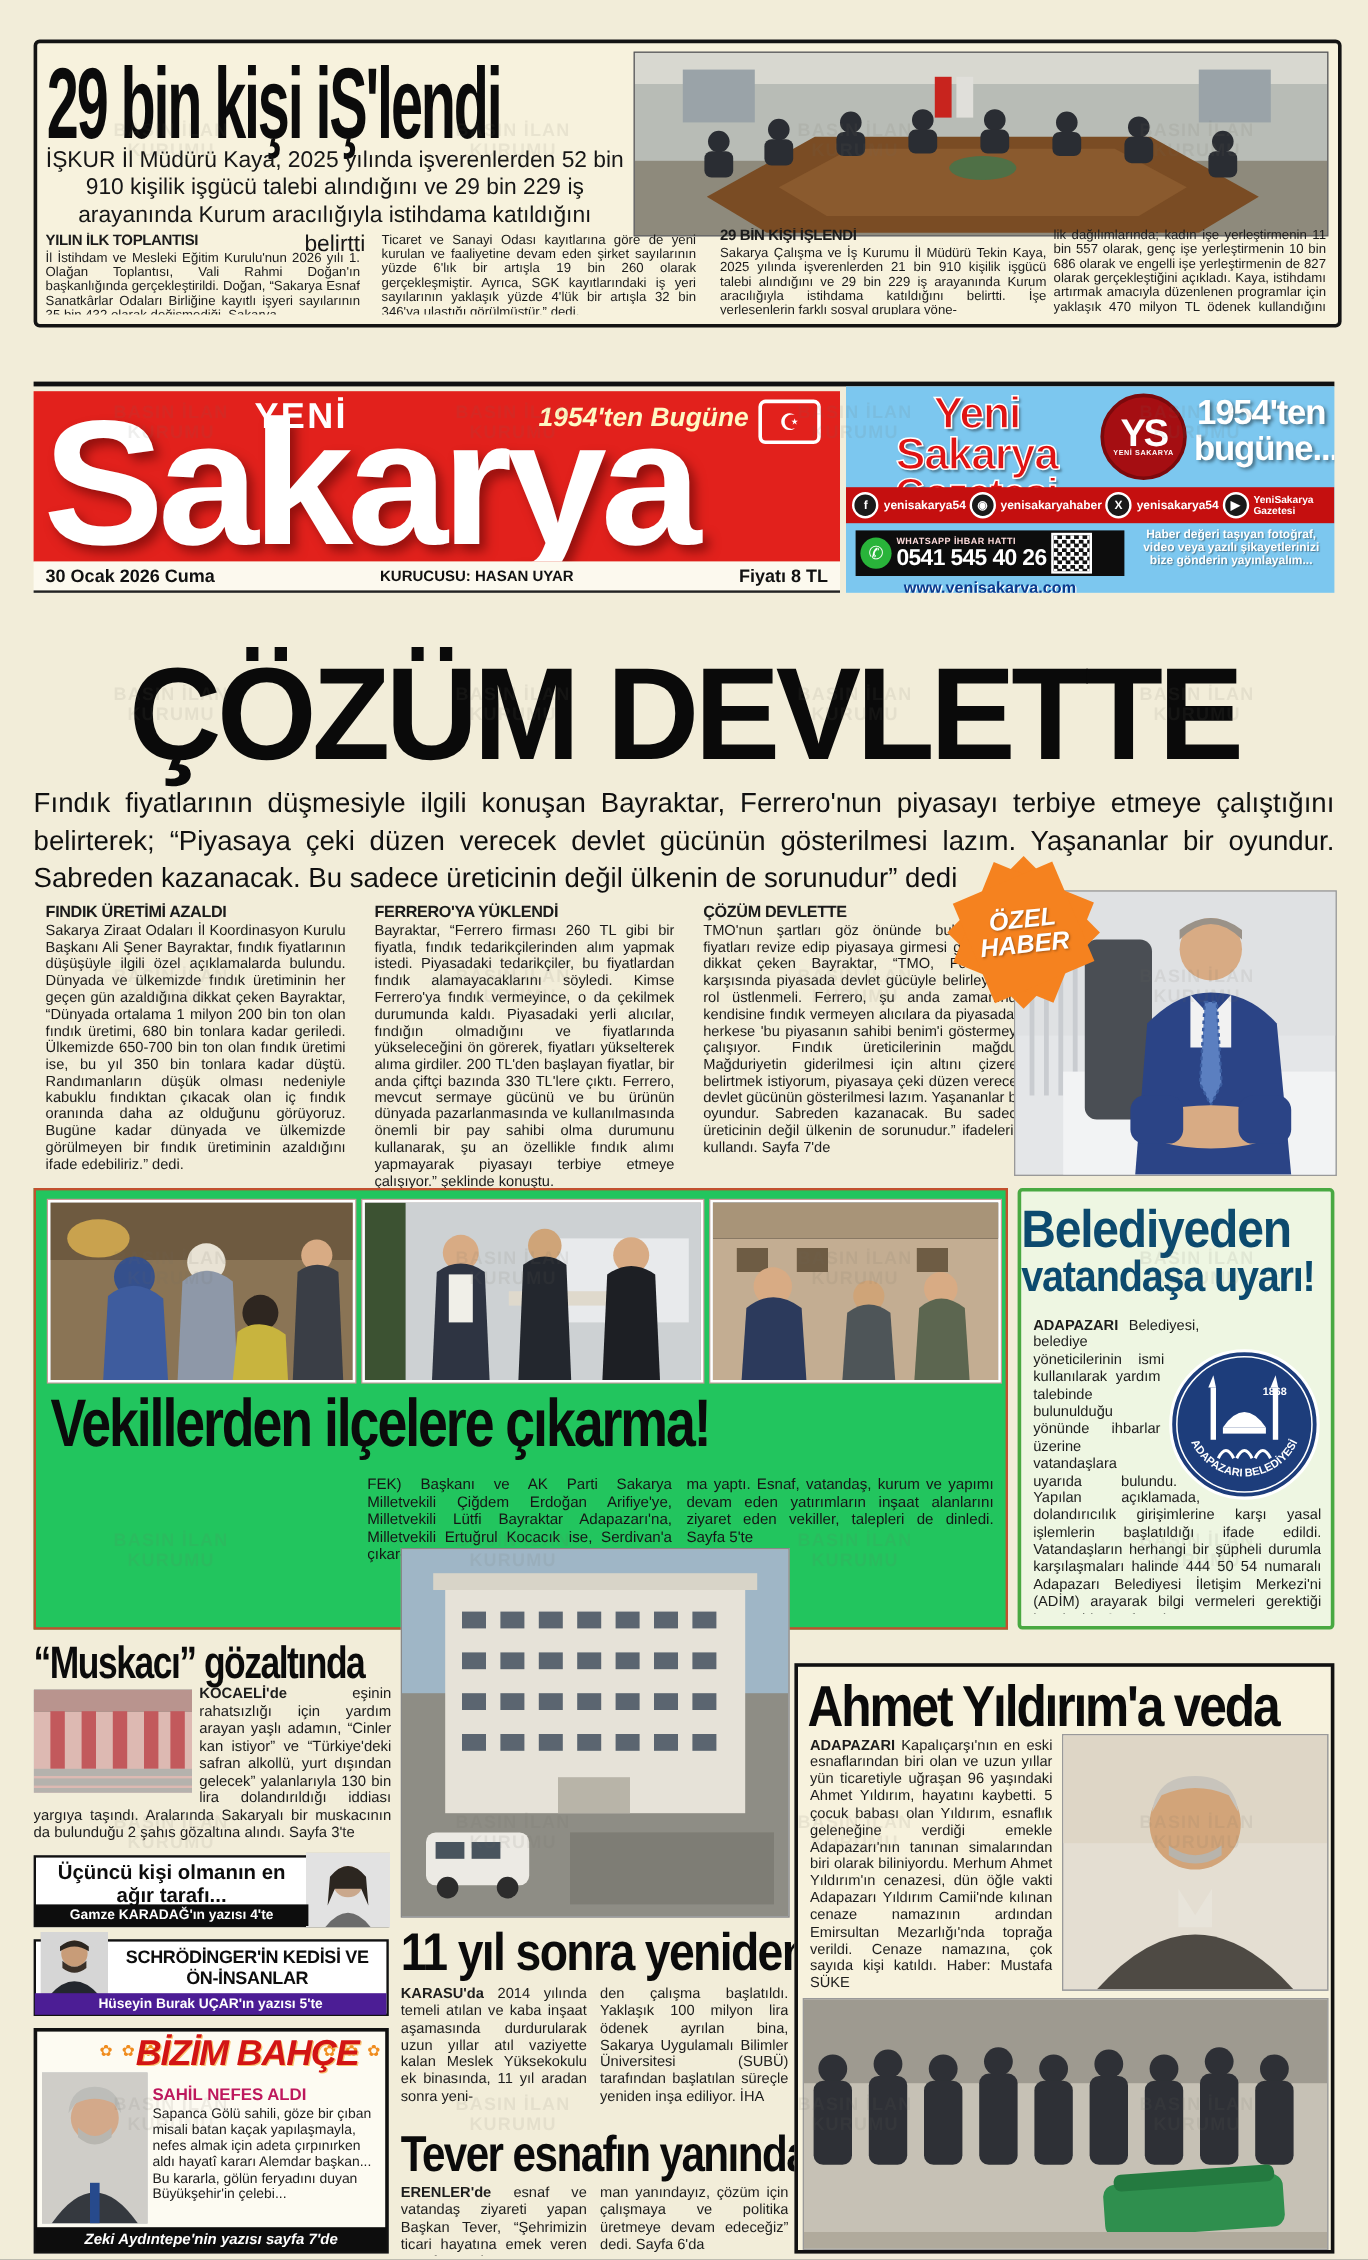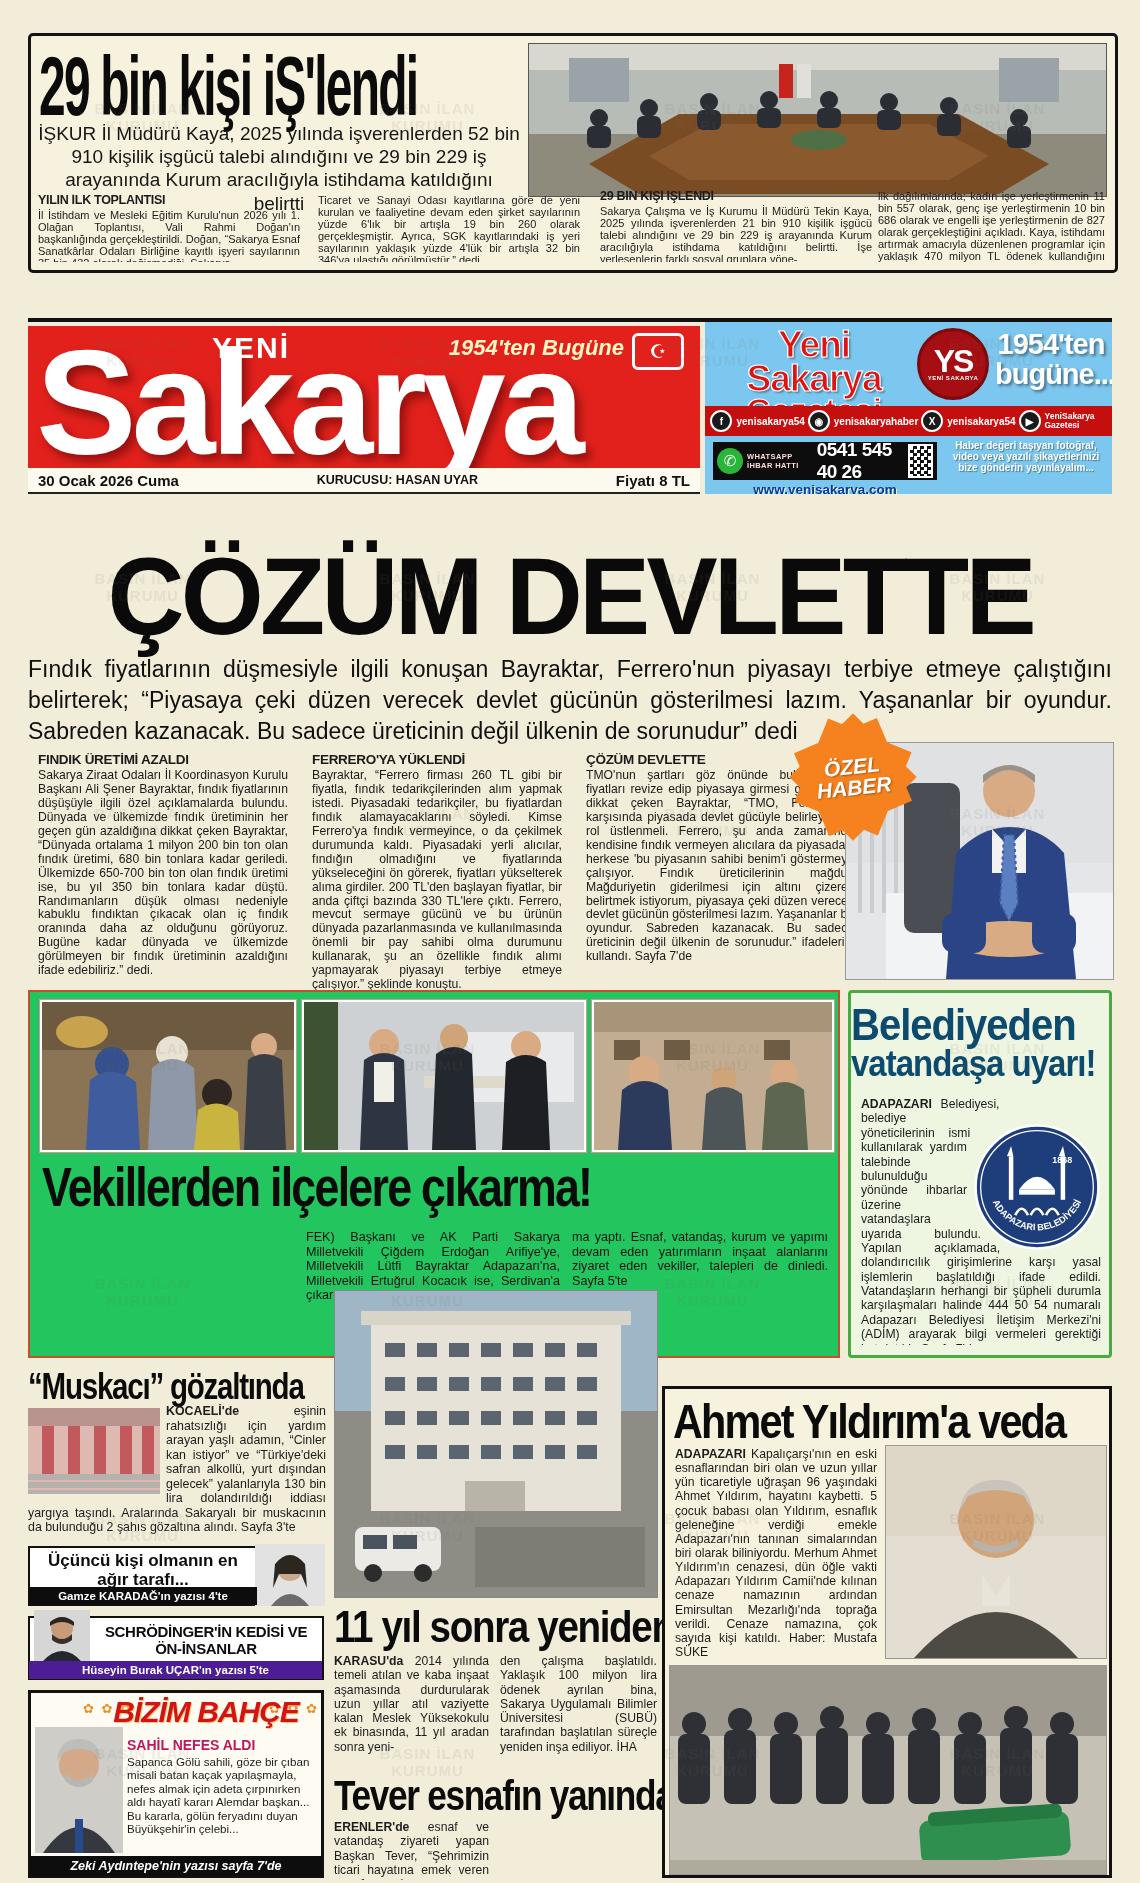--- a/index.html
+++ b/index.html
@@ -41,21 +41,21 @@
   .ys-logo{position:absolute;left:212px;top:6px;width:72px;height:72px;border-radius:50%;background:#a50e12;border:3px solid #7c090c;color:#fff;display:flex;flex-direction:column;align-items:center;justify-content:center;box-sizing:border-box}
   .ys-logo .ys{font-size:32px;font-weight:bold;line-height:.9;letter-spacing:-2px}
   .ys-logo .yss{font-size:6px;font-weight:bold;letter-spacing:.5px}
   .pr-since{position:absolute;left:290px;top:8px;width:112px;text-align:center;color:#fff;font-weight:bold;font-size:29px;line-height:1.02;letter-spacing:-1px;text-shadow:2px 2px 3px rgba(0,0,0,.45)}
   .pr-soc{position:absolute;left:0;top:84px;width:100%;height:30px;background:#c50f0f;display:flex;align-items:center;justify-content:space-around;padding:0 4px;box-sizing:border-box}
   .soc-item{display:flex;align-items:center;gap:4px;color:#fff;font-weight:bold;font-size:10px}
   .soc-ic{width:18px;height:18px;min-width:18px;border:2px solid #fff;border-radius:50%;display:flex;align-items:center;justify-content:center;font-size:10px;font-weight:bold;color:#fff;background:#1a1a1a}
   .soc-yt{font-size:8.5px;line-height:1.05;width:62px}
   .wa-box{position:absolute;left:8px;top:120px;width:224px;height:38px;background:#0d0d0d;display:flex;align-items:center;gap:4px;padding:2px 4px;box-sizing:border-box}
   .wa-ic{width:26px;height:26px;min-width:26px;border-radius:50%;background:#29b43a;color:#fff;display:flex;align-items:center;justify-content:center;font-size:15px}
-  .wa-tx{color:#fff;display:flex;flex-direction:row;align-items:center}
+  .wa-tx{color:#fff;display:flex;flex-direction:column;}
   .wa-l{font-size:7.5px;font-weight:bold;color:#ffdcdc;letter-spacing:.4px}
   .wa-n{font-size:19px;font-weight:bold;letter-spacing:-.5px}
   .qr{width:30px;height:30px;background:repeating-conic-gradient(#111 0% 25%,#fff 0% 50%);background-size:7px 7px;border:2px solid #fff}
   .pr-note{position:absolute;left:240px;top:118px;width:162px;height:42px;color:#fff;font-weight:bold;font-size:10px;line-height:1.12;text-align:center;text-shadow:1px 1px 1px rgba(0,0,0,.4)}
   .pr-web{position:absolute;left:8px;top:160px;width:224px;text-align:center;color:#0a3a8c;font-weight:bold;font-size:13.5px;text-shadow:1px 1px 0 #fff}
   
   #cozum{left:28px;top:540px;width:1084px;height:112px;display:flex;align-items:center;justify-content:center;overflow:visible}
   #cozum span{font-size:86px;font-weight:bold;letter-spacing:-3px;color:#0a0a0a;white-space:nowrap;transform:scale(1.24,1.27)}
   #intro{left:28px;top:654px;width:1084px;height:94px;font-size:23px;line-height:1.34;color:#101010;text-align:justify}
   .m-col{position:absolute;top:752px;height:256px;overflow:hidden;font-size:12.2px;line-height:1.14;color:#1a1a1a}
@@ -564,20 +564,21 @@
     <b class="lead">KARASU'da</b>
     <span>2014 yılında temeli atılan ve kaba inşaat aşamasında durdurularak uzun yıllar atıl vaziyette kalan Meslek Yüksekokulu ek binasında, 11 yıl aradan sonra yeni-</span>
   </div>
   <div class="sm-col just" id="rbc2">den çalışma başlatıldı. Yaklaşık 100 milyon lira ödenek ayrılan bina, Sakarya Uygulamalı Bilimler Üniversitesi (SUBÜ) tarafından başlatılan süreçle yeniden inşa ediliyor. İHA</div>
 
   <div class="abs tv-h">Tever esnafın yanında</div>
   <div class="sm-col just" id="tvc1">
     <b class="lead">ERENLER'de</b>
     <span>esnaf ve vatandaş ziyareti yapan Başkan Tever, “Şehrimizin ticari hayatına emek veren esnafımızın her za-</span>
   </div>
+  <div class="sm-col just" id="tvc2">man yanındayız, çözüm için çalışmaya ve politika üretmeye devam edeceğiz” dedi. Sayfa 6'da</div>
 
   <div class="abs" id="farewell">
     <div class="fw-h">Ahmet Yıldırım'a veda</div>
     <div class="fw-t">
       <b class="lead">ADAPAZARI</b>
       <span>Kapalıçarşı'nın en eski esnaflarından biri olan ve uzun yıllar yün ticaretiyle uğraşan 96 yaşındaki Ahmet Yıldırım, hayatını kaybetti. 5 çocuk babası olan Yıldırım, esnaflık geleneğine verdiği emekle Adapazarı'nın tanınan simalarından biri olarak biliniyordu. Merhum Ahmet Yıldırım'ın cenazesi, dün öğle vakti Adapazarı Yıldırım Camii'nde kılınan cenaze namazının ardından Emirsultan Mezarlığı'nda toprağa verildi. Cenaze namazına, çok sayıda kişi katıldı. Haber: Mustafa SÜKE</span>
     </div>
     <div class="photo" id="ph-yildirim">
       <svg viewBox="0 0 220 212" preserveAspectRatio="none">
         <rect width="220" height="212" fill="#e4ded2"></rect>

